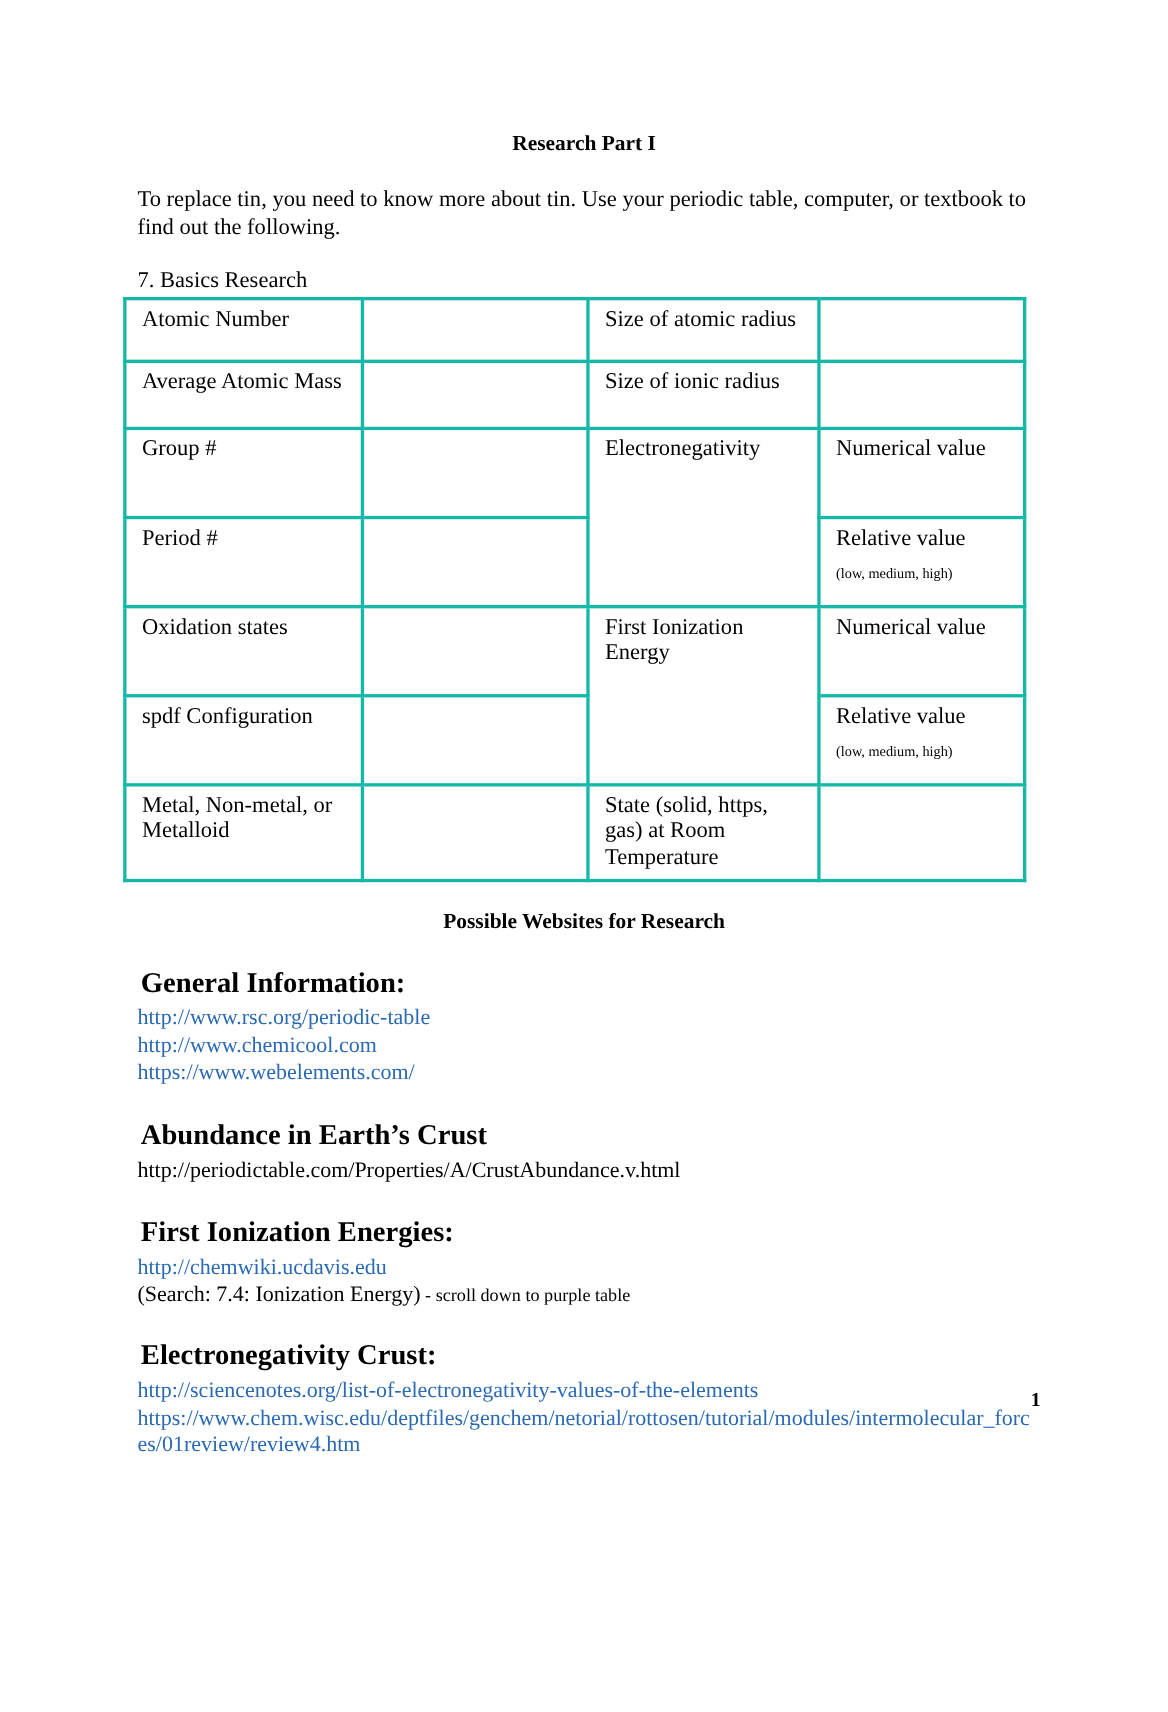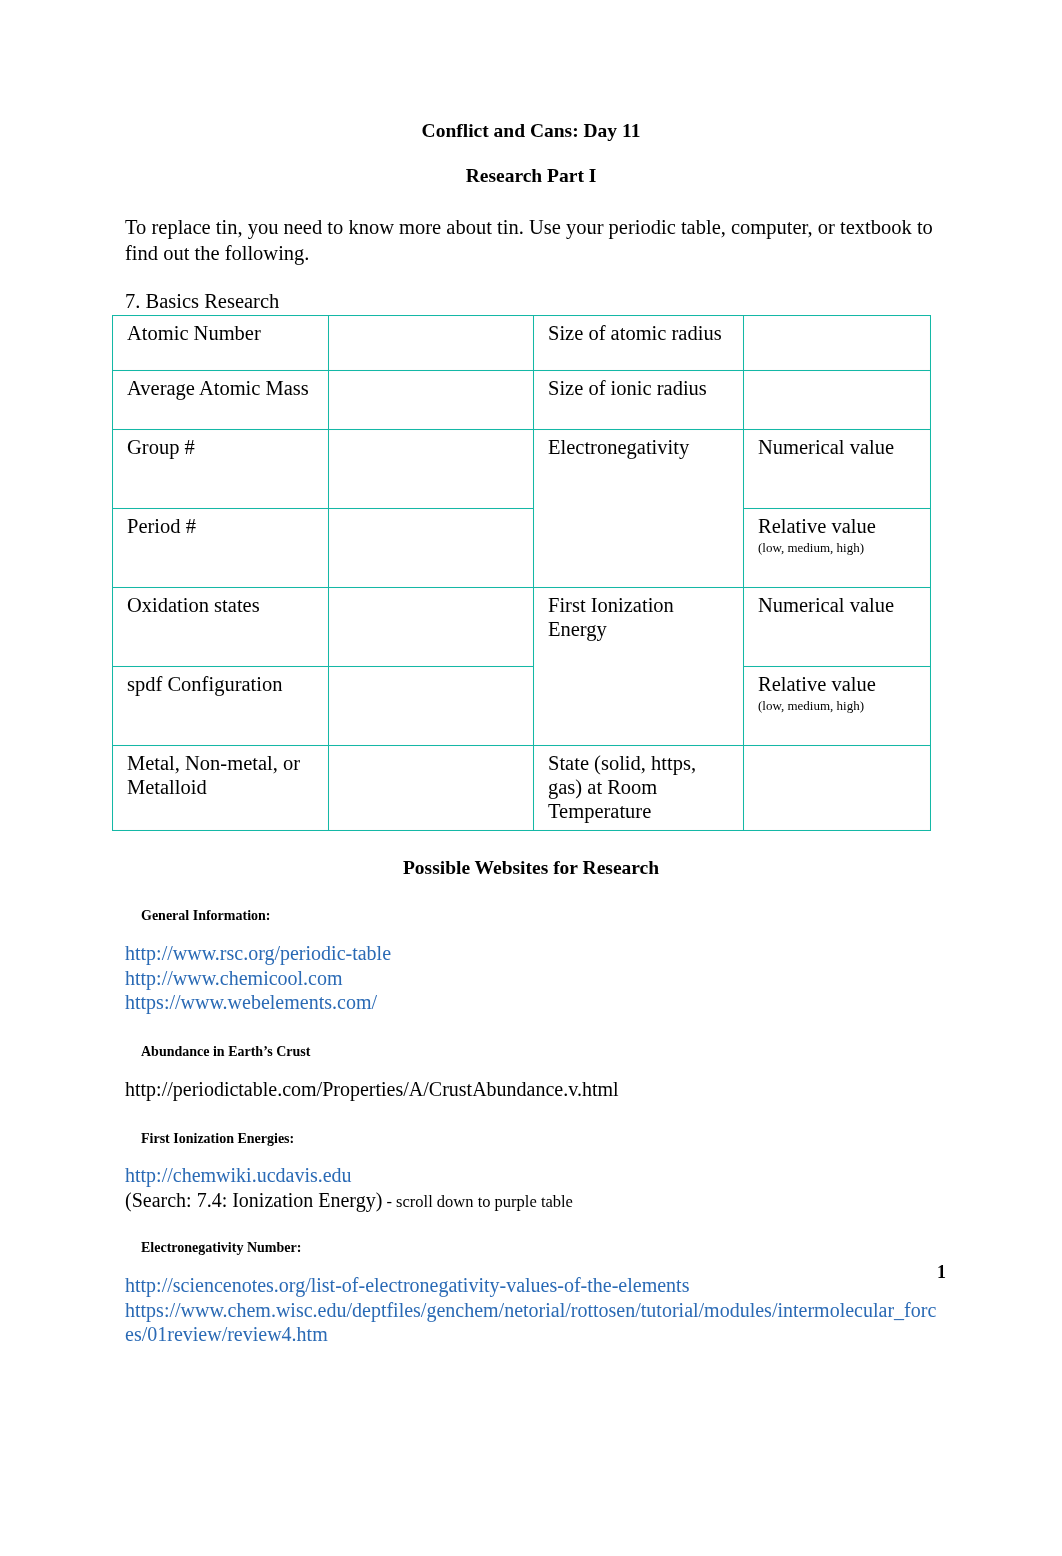--- a/index.html
+++ b/index.html
@@ -50,21 +50,21 @@
   }
 
   
   .research-table {
     border-collapse: collapse;
     width: 818px;
     margin: 0 0 0 -13px;
     table-layout: fixed;
   }
   .research-table td {
-    border: 1px solid #14b8a6;
+    border: 3px solid #14b8a6;
     vertical-align: top;
     padding: 6px 10px 6px 14px;
     font-size: 20.5px;
     line-height: 1.16;
     background: #ffffff;
     box-shadow: 0 0 2px rgba(0,0,0,0.035) inset;
   }
   .col-a { width: 216px; }
   .col-b { width: 205px; }
   .col-c { width: 210px; }
@@ -72,41 +72,41 @@
 
   .r-tall   { height: 42px; }
   .r-mid    { height: 46px; }
   .r-double { height: 66px; }
   .r-last   { height: 72px; }
 
   .sub-note {
     display: block;
     font-size: 13px;
     line-height: 1.2;
-    margin-top: 1px;
+    margin-top: 12px;
   }
 
   
   .websites-title {
     text-align: center;
     font-weight: bold;
     font-size: 19.5px;
     margin: 26px 0 0 0;
   }
   .link-group {
     margin-top: 28px;
     font-size: 20px;
     line-height: 1.24;
   }
   .link-group.tight { margin-top: 26px; }
   .group-heading {
     font-weight: bold;
-    font-size: 14px;
+    font-size: 26px;
     line-height: 1.26;
-    margin: 16px;
+    margin: 3px;
   }
   .url {
     display: block;
     color: #2a6ab5;
     font-size: 20px;
     line-height: 1.24;
     text-decoration: none;
     word-break: break-all;
   }
   .url.plain { color: #000000; }
@@ -128,21 +128,20 @@
     font-size: 18px;
     font-weight: bold;
   }
 </style>
 </head>
 <body>
 
 <div class="page">
   <div class="content">
 
-    <h1 class="doc-title">Conflict and Cans: Day 11</h1>
     <h2 class="doc-subtitle">Research Part I</h2>
 
     <p class="intro">To replace tin, you need to know more about tin.  Use your periodic table, computer, or textbook to find out the following.</p>
 
     <p class="section-label">7. Basics Research</p>
 
     <table class="research-table">
       <colgroup>
         <col class="col-a">
           <col class="col-b">
@@ -207,21 +206,21 @@
       <a class="url plain" href="#">http://periodictable.com/Properties/A/CrustAbundance.v.html</a>
     </div>
 
     <div class="link-group">
       <p class="group-heading">First Ionization Energies:</p>
       <a class="url" href="#">http://chemwiki.ucdavis.edu</a>
       <p class="note-line"><span>(Search: 7.4: Ionization Energy)</span><span class="note-small"> - scroll down to purple table</span></p>
     </div>
 
     <div class="link-group tight">
-      <p class="group-heading">Electronegativity Number:</p>
+      <p class="group-heading">Electronegativity Crust:</p>
       <a class="url" href="#">http://sciencenotes.org/list-of-electronegativity-values-of-the-elements</a>
       <a class="url wrap2" href="#">https://www.chem.wisc.edu/deptfiles/genchem/netorial/rottosen/tutorial/modules/intermolecular_forces/01review/review4.htm</a>
     </div>
 
   </div>
 
   <div class="page-number">1</div>
 </div>
 
 </body></html>

